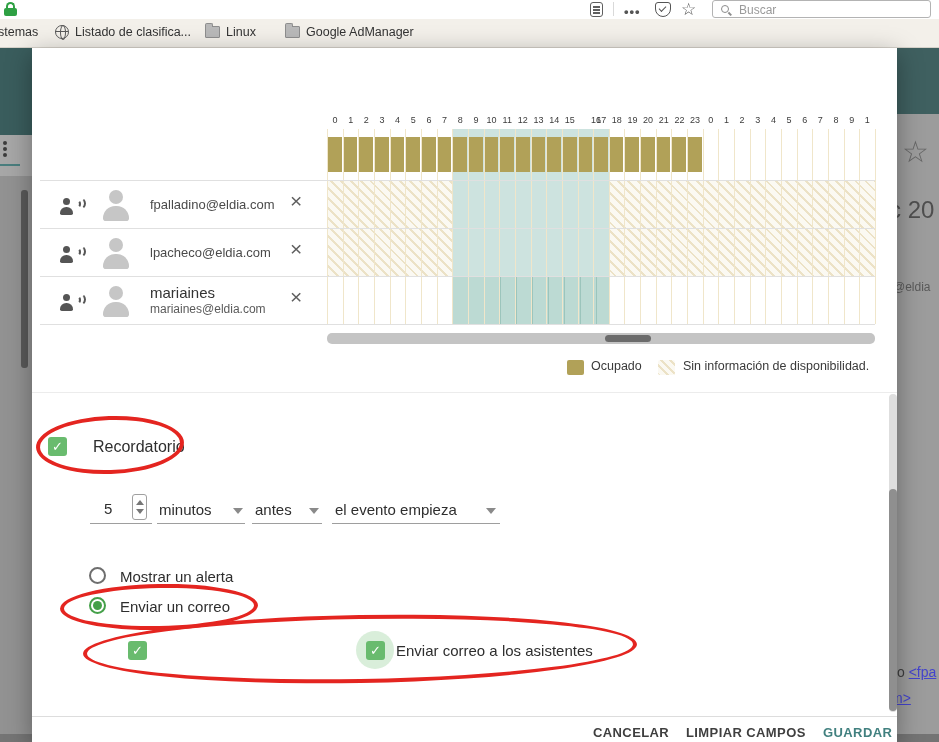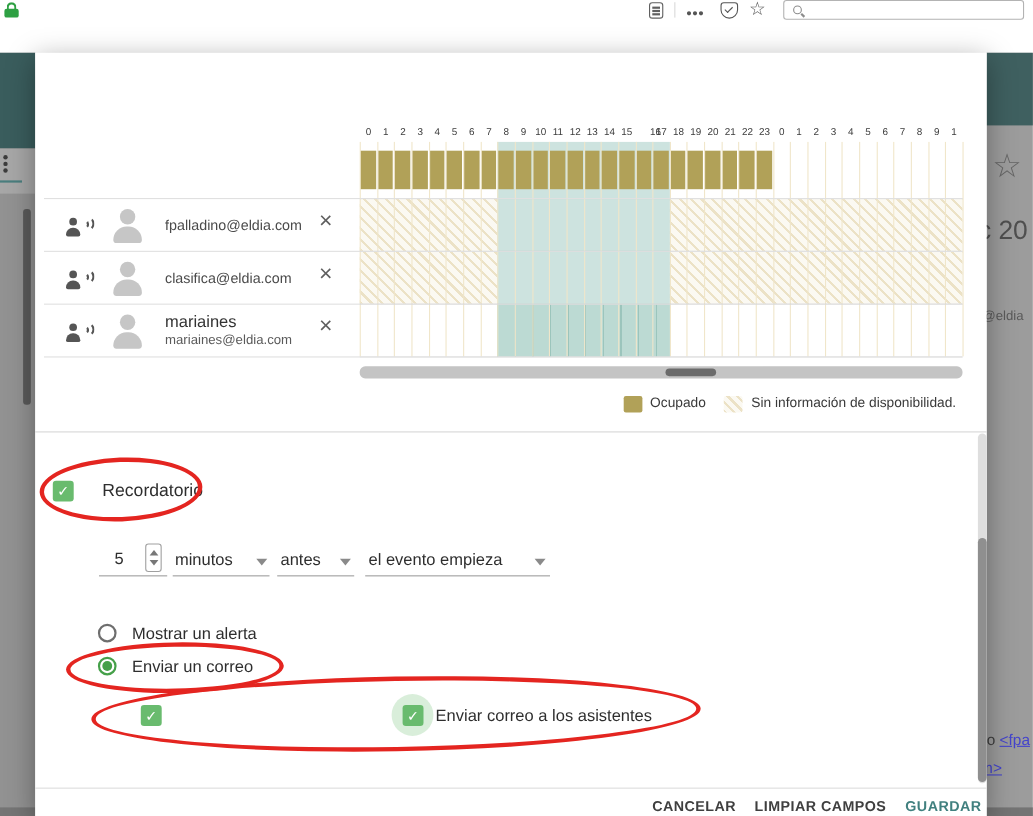--- a/index.html
+++ b/index.html
@@ -143,23 +143,41 @@
         <i style="top:9px"></i>
       </div>
     <div class="abs vsep"></div>
     <div class="abs icon-dots">•••</div>
     <div class="abs icon-pocket">
         <i></i>
       </div>
     <div class="abs icon-star-toolbar">☆</div>
     <div class="abs searchbox">
       <span class="magnifier"></span>
+      <input type="text" placeholder="Buscar" style="">
     </div>
   </div>
 
+  <div class="abs bookmarks">
+    <div class="bm" style="left:-2px">
+        <span class="bm-label" style="left:0">stemas</span>
+      </div>
+    <div class="bm" style="left:55px">
+        <span class="bm-icon-globe" style="left:0"></span>
+        <span class="bm-label" style="left:20px">Listado de clasifica...</span>
+      </div>
+    <div class="bm" style="left:205px">
+        <span class="bm-icon-folder" style="left:0"></span>
+        <span class="bm-label" style="left:21px">Linux</span>
+      </div>
+    <div class="bm" style="left:285px">
+        <span class="bm-icon-folder" style="left:0"></span>
+        <span class="bm-label" style="left:21px">Google AdManager</span>
+      </div>
+  </div>
 
   <div class="abs bg-left">
     <div class="teal"></div>
     <div class="light"></div>
     <div class="tealline"></div>
     <div class="dot" style="top:93px"></div>
     <div class="dot" style="top:99px"></div>
     <div class="dot" style="top:105px"></div>
     <div class="thumb"></div>
     <div class="dark"></div>
@@ -196,21 +214,21 @@
       <div class="roleicon role-voice">
           <span class="head"></span>
           <span class="body"></span>
           <span class="arc1"></span>
           <span class="arc2"></span>
         </div>
       <div class="avatar">
           <span class="head"></span>
           <span class="body"></span>
         </div>
-      <div class="att-email-solo">clasifica@eldia.com</div>
+      <div class="att-email-solo">lpacheco@eldia.com</div>
       <div class="att-x">×</div>
     </div>
     <div class="att-row" style="top:229px">
       <div class="roleicon role-voice">
           <span class="head"></span>
           <span class="body"></span>
           <span class="arc1"></span>
           <span class="arc2"></span>
         </div>
       <div class="avatar">

